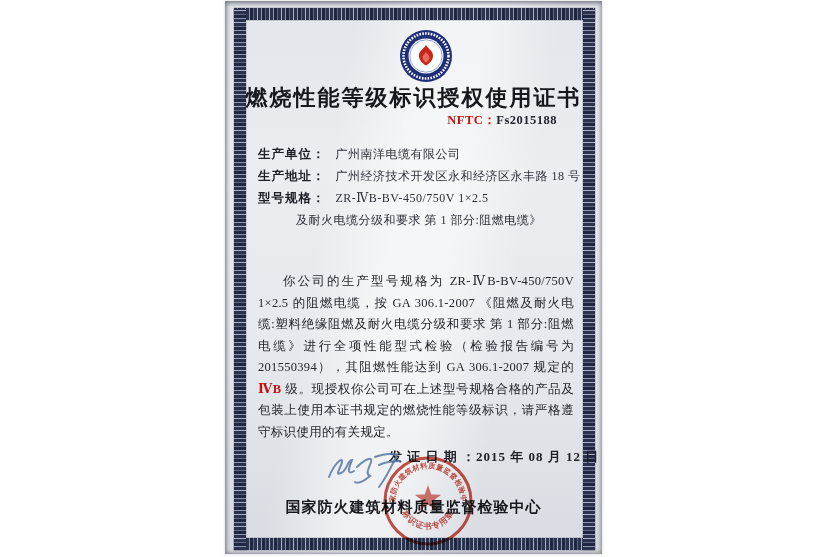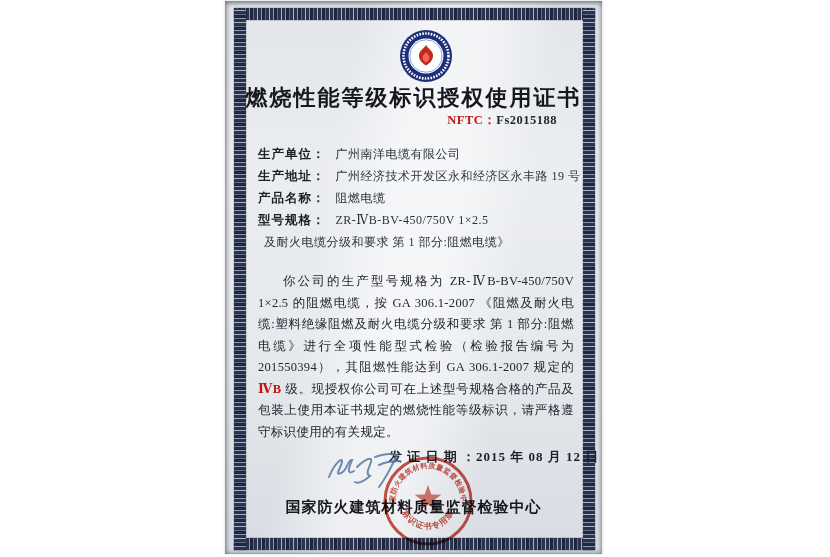--- a/index.html
+++ b/index.html
@@ -51,21 +51,21 @@
   .certno {
     position:absolute; right:45px; top:111px; z-index:3;
     font-size:12.5px; font-weight:bold; color:#23262d; letter-spacing:.5px;
   }
   .certno .red { color:#c3150f; }
 
   .fields { position:absolute; left:33px; top:141px; right:18px; z-index:3; }
   .frow { height:22px; line-height:22px; white-space:nowrap; }
   .flabel { font-weight:bold; font-size:12.5px; color:#1d2027; letter-spacing:1px; }
   .fvalue { font-size:12px; color:#2c3039; margin-left:6px; letter-spacing:.5px; }
-  .fcont  { }
+  .fcont  { margin-left:32px; }
 
   .bodytext {
     position:absolute; left:33px; top:270px; width:316px; z-index:3;
     font-size:12.5px; line-height:21.5px; color:#23262d;
     text-align:justify; text-indent:2em; letter-spacing:.3px;
   }
   .bodytext .grade { color:#c3150f; font-weight:bold; }
 
   .issue {
     position:absolute; left:164px; top:447px; z-index:3;
@@ -113,25 +113,21 @@
       <span class="red">NFTC：</span><span>Fs2015188</span>
     </div>
 
     <div class="fields">
       <div class="frow">
         <span class="flabel">生产单位：</span>
         <span class="fvalue">广州南洋电缆有限公司</span>
       </div>
       <div class="frow">
         <span class="flabel">生产地址：</span>
-        <span class="fvalue">广州经济技术开发区永和经济区永丰路 19 号</span>
-      </div>
-      <div class="frow">
-        <span class="flabel">产品名称：</span>
-        <span class="fvalue">阻燃电缆</span>
+        <span class="fvalue">广州经济技术开发区永和经济区永丰路 18 号</span>
       </div>
       <div class="frow">
         <span class="flabel">型号规格：</span>
         <span class="fvalue">ZR-ⅣB-BV-450/750V 1×2.5</span>
       </div>
       <div class="frow fcont">
         <span class="fvalue">及耐火电缆分级和要求 第 1 部分:阻燃电缆》</span>
       </div>
     </div>
 

